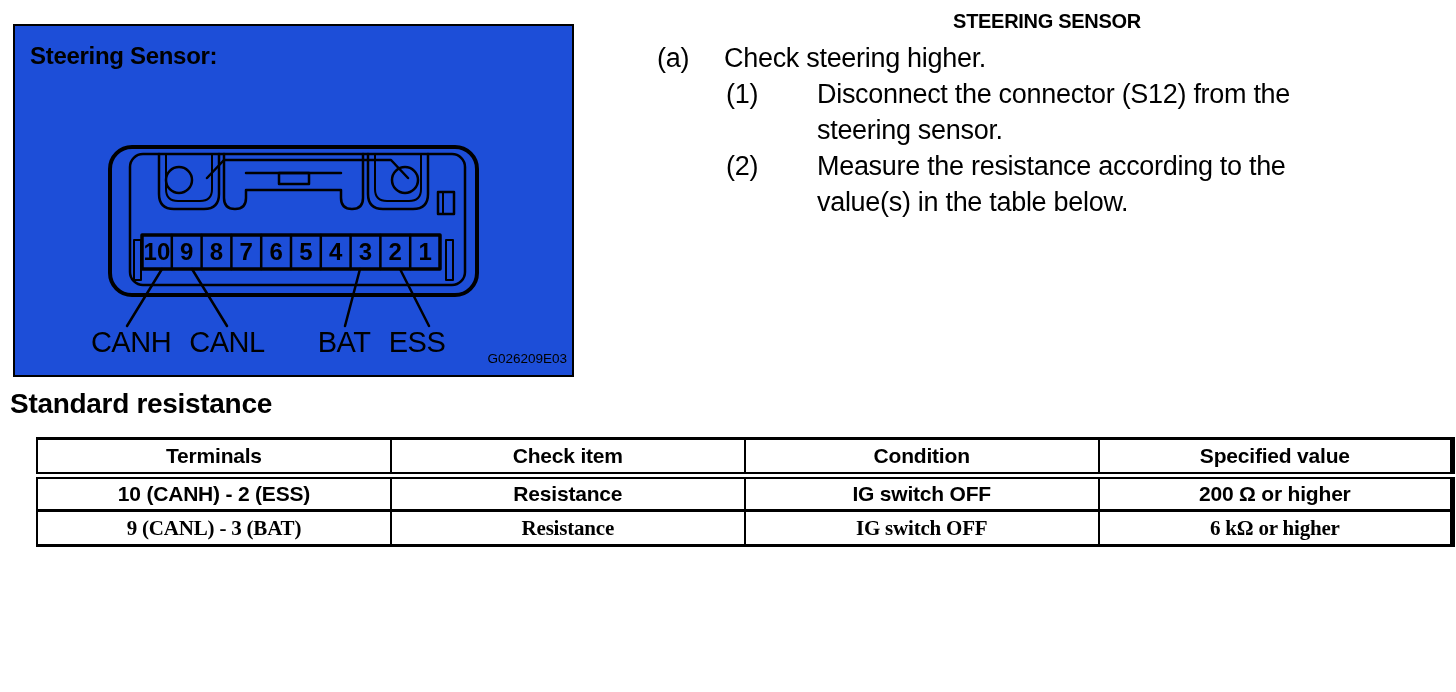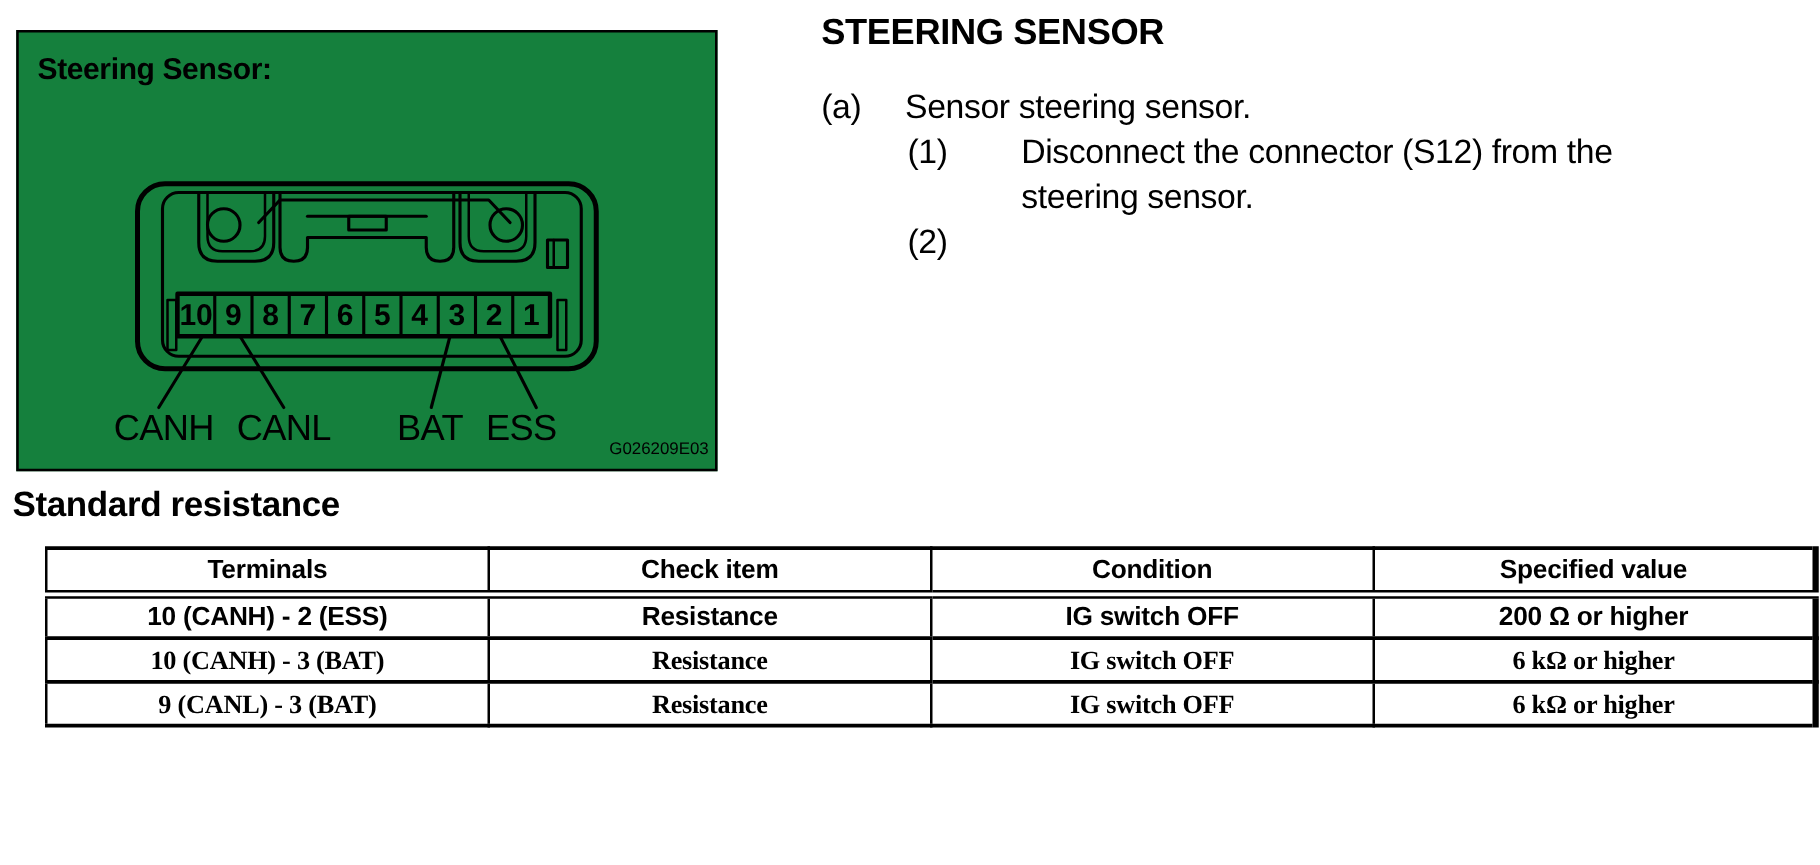--- a/index.html
+++ b/index.html
@@ -2,36 +2,36 @@
 <html><head>
 <meta charset="utf-8">
 <style>
   * { margin:0; padding:0; box-sizing:border-box; }
   html,body { width:1456px; height:692px; background:#ffffff; overflow:hidden;
               font-family:"Liberation Sans", sans-serif; color:#000; }
   body { position:relative; }
 
   
   .figure-panel { position:absolute; left:13px; top:24px; width:561px; height:353px;
-                  border:2px solid #000; background:#15803d; }
+                  border:2px solid #000; background:#1d4ed8; }
   .figure-title { position:absolute; left:15px; top:16px; font-size:24px; font-weight:bold;
                   letter-spacing:-0.3px; }
   .figure-svg { position:absolute; left:0; top:0; width:557px; height:349px; }
 
   .stroke { fill:none; stroke:#000; stroke-linejoin:round; stroke-linecap:round; }
   .sw4 { stroke-width:4; } .sw3 { stroke-width:3.5; } .sw25 { stroke-width:2.5; } .sw2 { stroke-width:2; }
   .pin-num { font-family:"Liberation Sans", sans-serif; font-size:24px; font-weight:bold;
              text-anchor:middle; fill:#000; }
   .pin-label { font-family:"Liberation Sans", sans-serif; font-size:29px; text-anchor:middle;
                fill:#000; letter-spacing:-0.5px; }
   .fig-code { font-family:"Liberation Sans", sans-serif; font-size:13.5px; text-anchor:end; fill:#000; }
 
   
   .instructions { position:absolute; left:657px; top:10px; width:780px; }
-  .section-heading { font-size:29px; font-weight:bold; letter-spacing:-0.3px; margin-bottom:24px; }
+  .section-heading { font-size:20px; font-weight:bold; letter-spacing:-0.3px; margin-bottom:7px;text-align:center; }
   .step-row { display:flex; font-size:27px; line-height:36px; letter-spacing:-0.3px; }
   .step-label { width:67px; flex:0 0 67px; }
   .substeps { margin-left:69px; }
   .substep-row { display:flex; font-size:27px; line-height:36px; letter-spacing:-0.3px; }
   .substep-label { width:43px; flex:0 0 43px; }
   .substep-text { width:565px;margin-left:48px; }
 
   
   .table-heading { position:absolute; left:10px; top:388px; font-size:28px; font-weight:bold;
                    letter-spacing:-0.3px; }
@@ -101,30 +101,31 @@
 
     <text class="fig-code" x="552" y="337">G026209E03</text>
   </svg>
 </div>
 
 <div class="instructions">
   <div class="section-heading">STEERING SENSOR</div>
 
   <div class="step-row">
     <div class="step-label">(a)</div>
-    <div class="step-text">Sensor steering sensor.</div>
+    <div class="step-text">Check steering higher.</div>
   </div>
 
   <div class="substeps">
     <div class="substep-row">
       <div class="substep-label">(1)</div>
       <div class="substep-text">Disconnect the connector (S12) from the steering sensor.</div>
     </div>
     <div class="substep-row">
       <div class="substep-label">(2)</div>
+      <div class="substep-text">Measure the resistance according to the value(s) in the table below.</div>
     </div>
   </div>
 </div>
 
 <div class="table-heading">Standard resistance</div>
 
 <table class="spec">
   <thead>
     <tr>
       <th>Terminals</th>
@@ -134,25 +135,19 @@
     </tr>
   </thead>
   <tbody>
     <tr>
       <td>10 (CANH) - 2 (ESS)</td>
       <td>Resistance</td>
       <td>IG switch OFF</td>
       <td>200 Ω or higher</td>
     </tr>
     <tr>
-      <td>10 (CANH) - 3 (BAT)</td>
-      <td>Resistance</td>
-      <td>IG switch OFF</td>
-      <td>6 kΩ or higher</td>
-    </tr>
-    <tr>
       <td>9 (CANL) - 3 (BAT)</td>
       <td>Resistance</td>
       <td>IG switch OFF</td>
       <td>6 kΩ or higher</td>
     </tr>
   </tbody>
 </table>
 
 </body></html>

